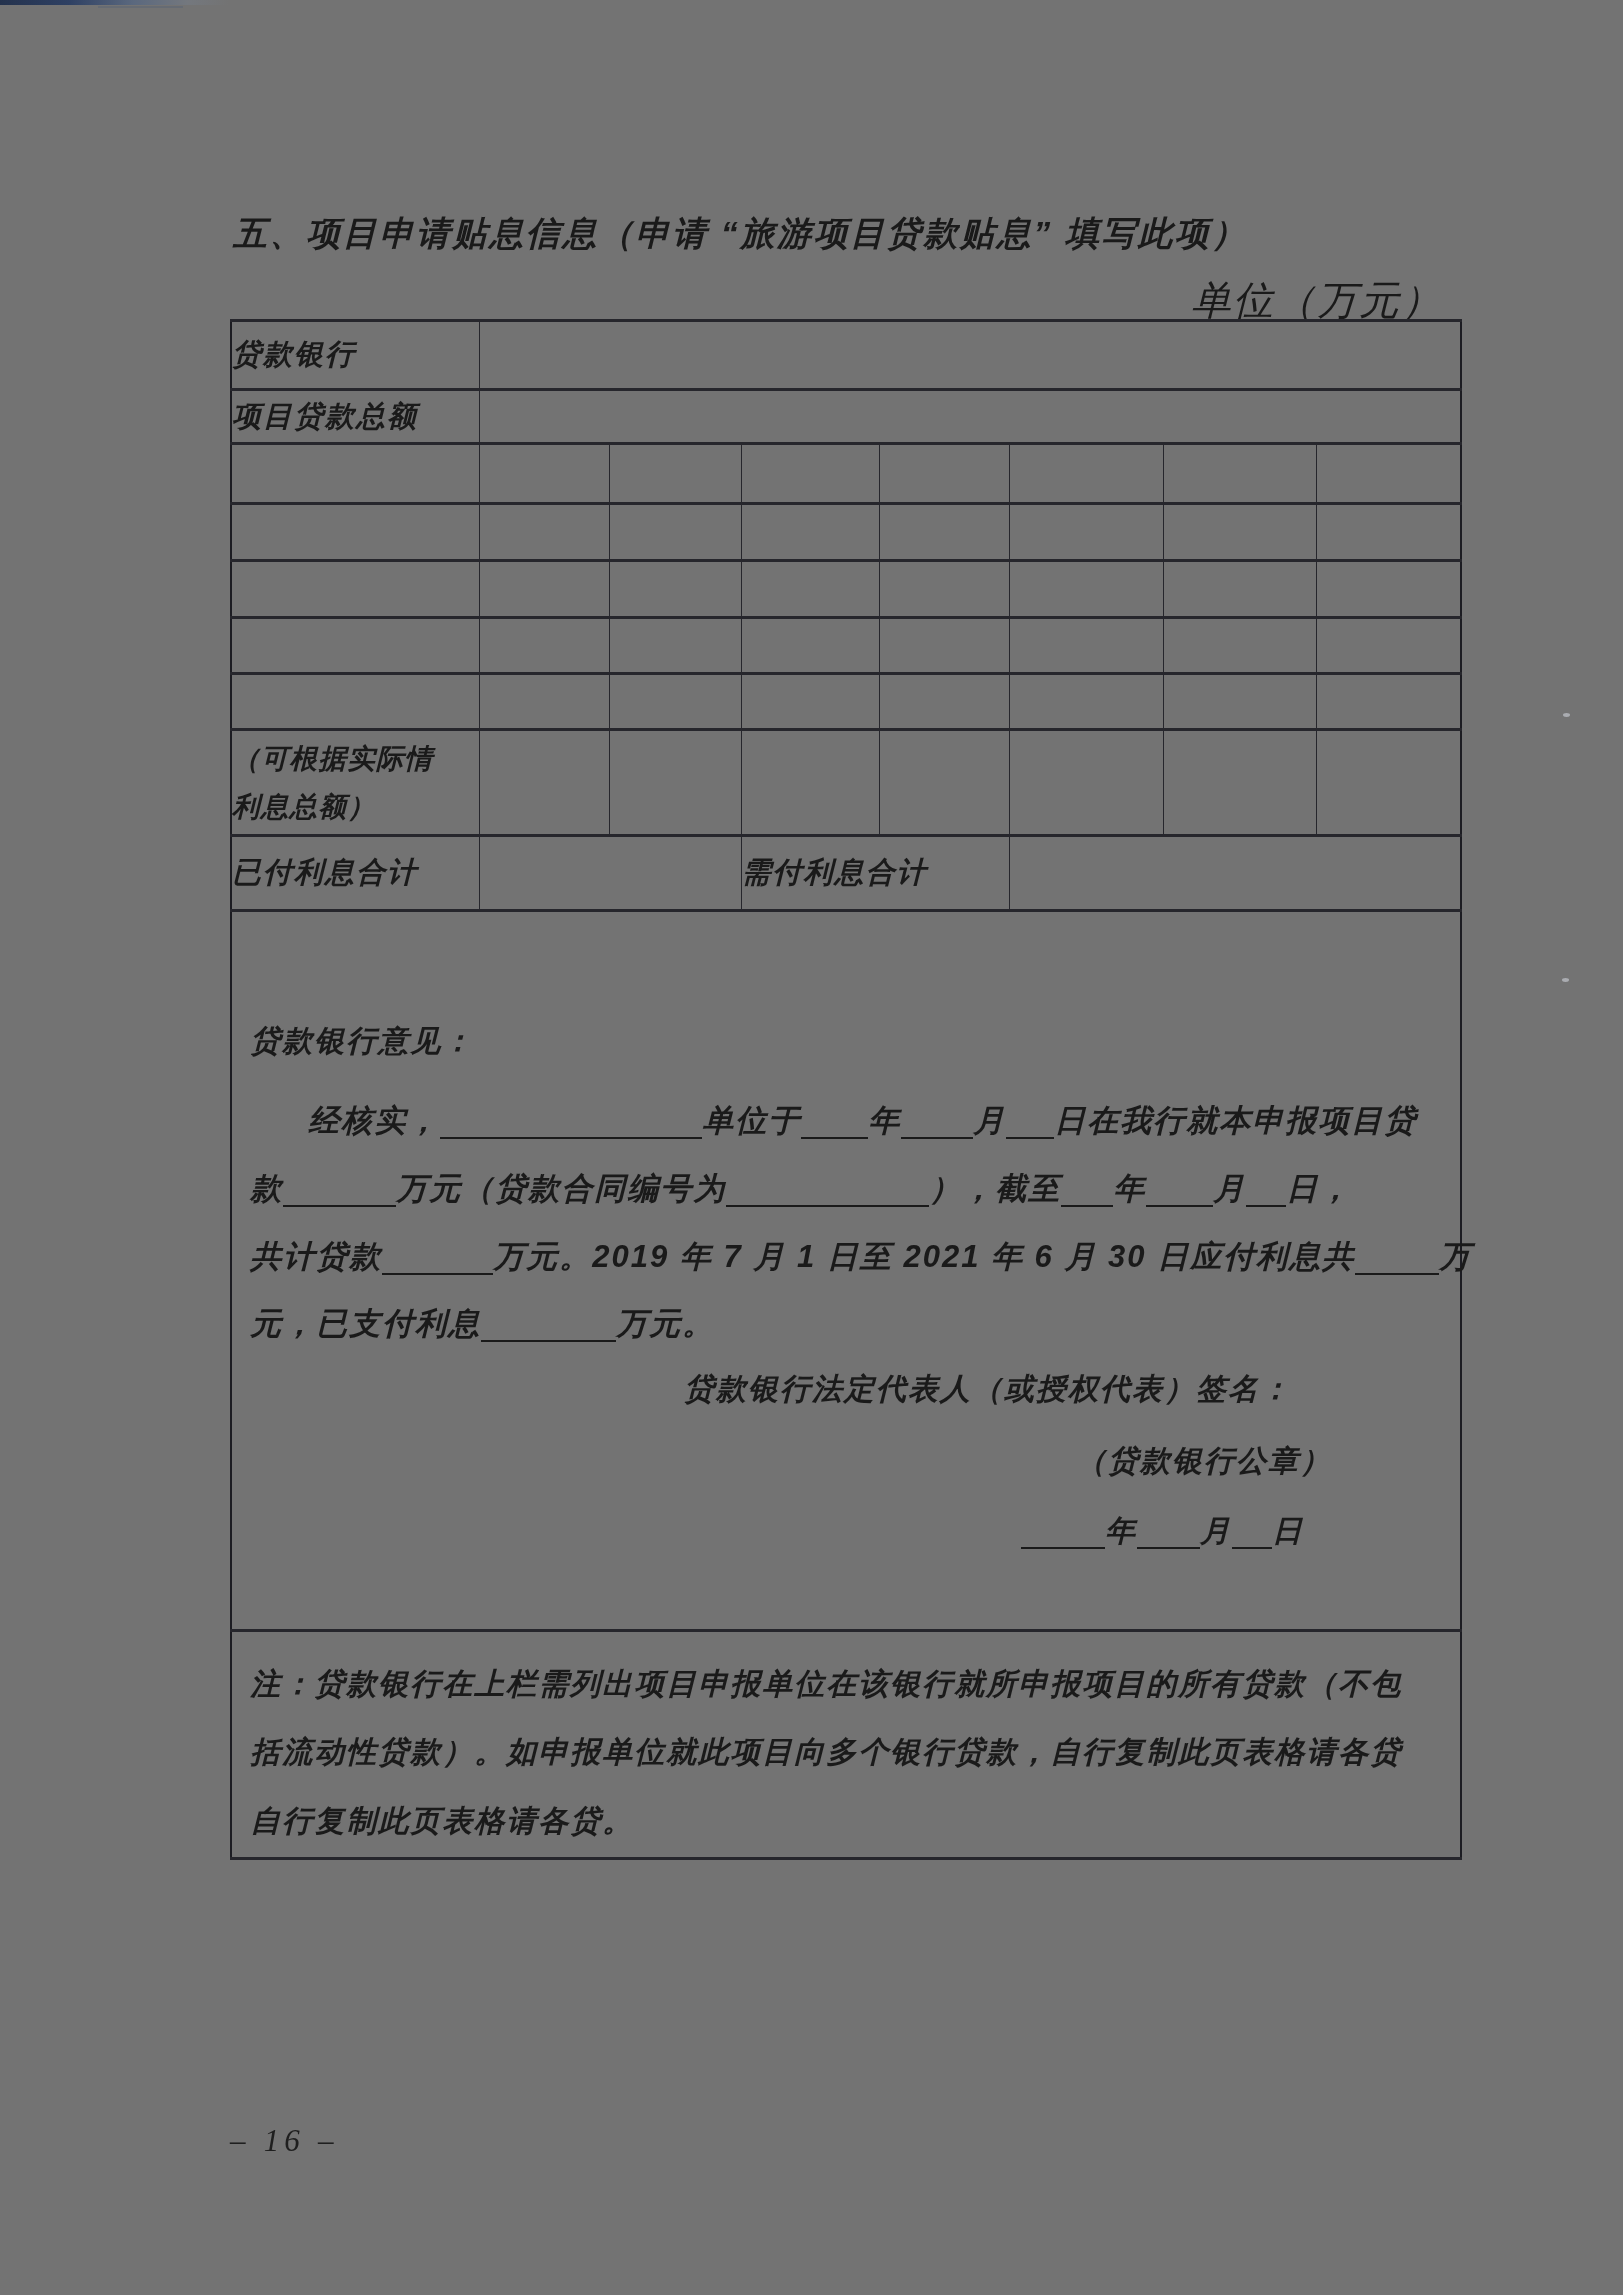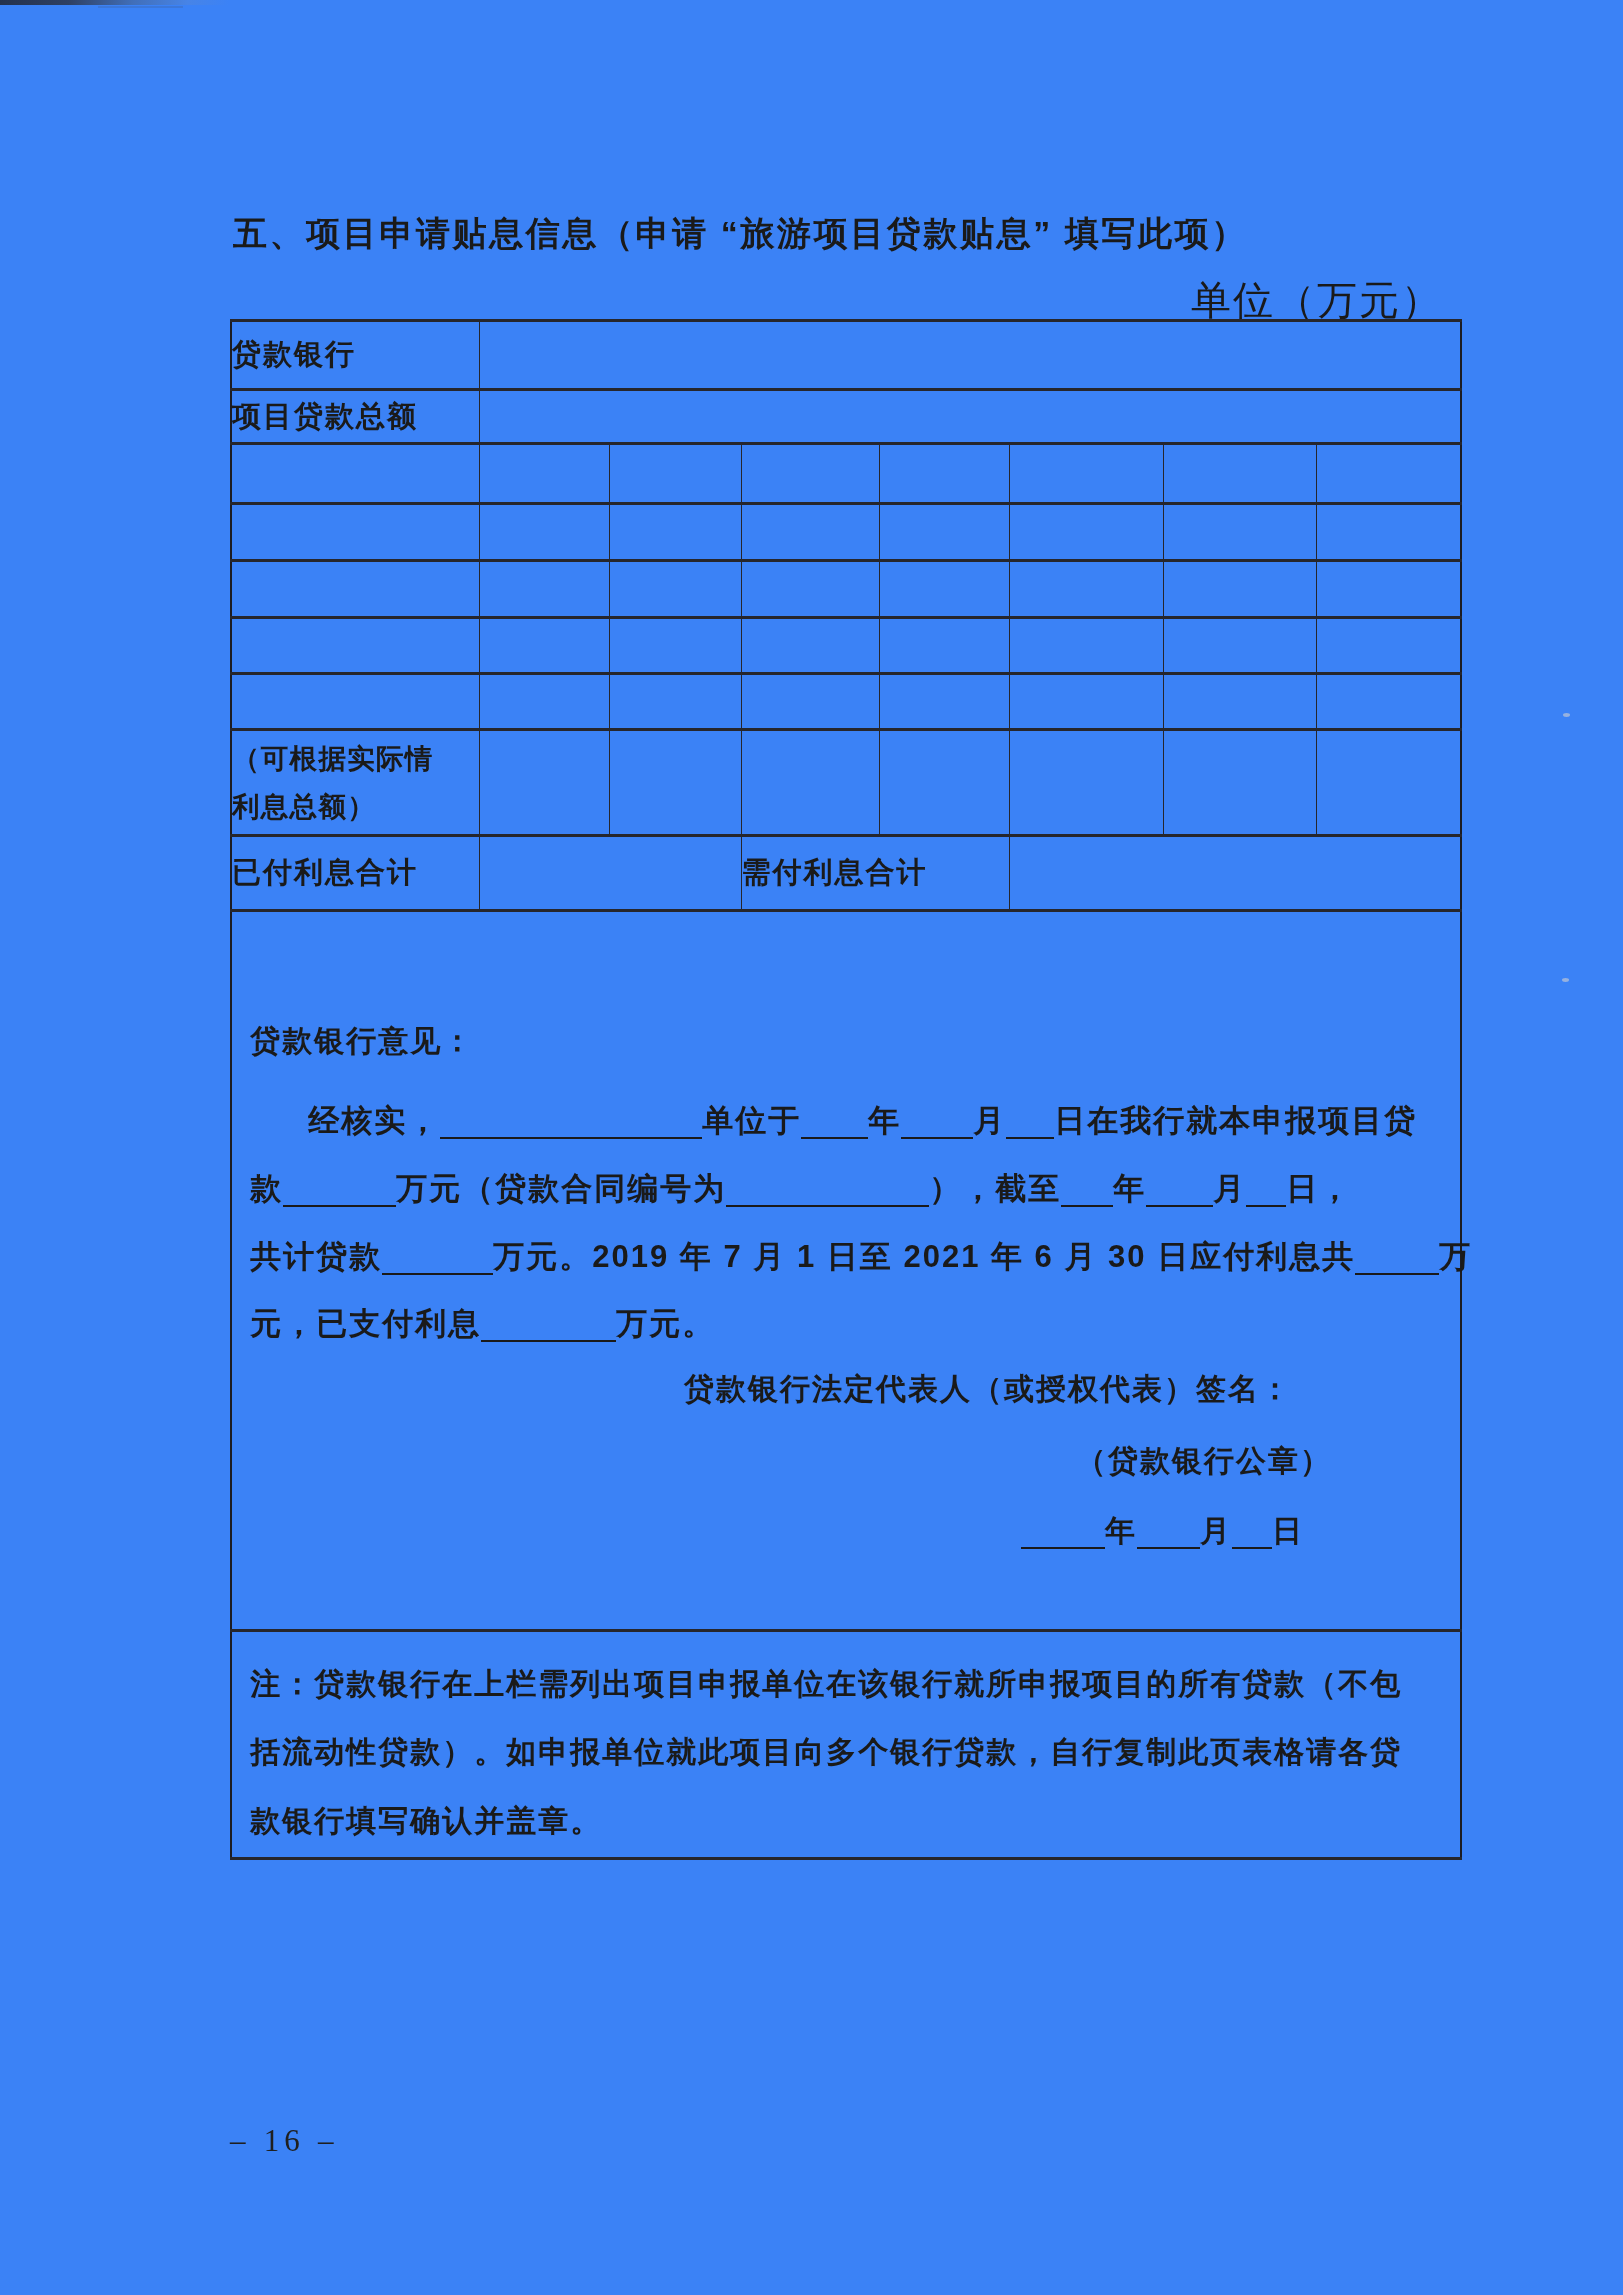--- a/index.html
+++ b/index.html
@@ -1,18 +1,18 @@
 <!DOCTYPE html>
 <html style="font-size:10.5px"><head>
 <meta charset="utf-8">
 <style>
   html,body{margin:0;padding:0;background:#e8e8e8;}
   .page{
-    position:relative;width:1623px;height:2295px;background:#3b82f6;overflow:hidden;
-    font-family:"Liberation Sans","DejaVu Sans",sans-serif;color:#1a1a1a;
+    position:relative;width:1623px;height:2295px;background:#737373;overflow:hidden;
+    font-family:"Liberation Sans","DejaVu Sans",sans-serif;color:#1a1a1a;font-style:italic;
   }
   
   .scan-top{position:absolute;left:0;top:0;width:229px;height:5.2px;
     background:linear-gradient(90deg,#24324d 0%,#2e4063 30%,rgba(70,95,135,.55) 58%,rgba(120,140,170,.2) 82%,rgba(120,140,170,0) 100%);}
   .scan-top2{position:absolute;left:98px;top:5.9px;width:85px;height:2.6px;background:rgba(60,80,120,.22);}
   .speck{position:absolute;width:7.2px;height:3.9px;border-radius:50%;background:#c7cbd2;opacity:.65;}
   .speck.s1{left:1563px;top:713px;}
   .speck.s2{left:1562px;top:978px;}
 
   .title{position:absolute;left:233px;top:211px;font-size:34px;font-weight:700;letter-spacing:2.6px;white-space:nowrap;}
@@ -188,21 +188,21 @@
         <div class="op-el op-date">
           <span class="bl w128"></span><span>年</span><span class="bl w97"></span><span>月</span><span class="bl w61"></span><span>日</span>
         </div>
       </td>
     </tr>
 
     <tr class="h13">
       <td colspan="8" class="bigcell">
         <div class="note-line nl1">注：贷款银行在上栏需列出项目申报单位在该银行就所申报项目的所有贷款（不包</div>
         <div class="note-line nl2">括流动性贷款）。如申报单位就此项目向多个银行贷款，自行复制此页表格请各贷</div>
-        <div class="note-line nl3">款银行填写确认并盖章。</div>
+        <div class="note-line nl3">自行复制此页表格请各贷。</div>
       </td>
     </tr>
   </tbody>
     </table>
 
   <div class="pageno">– 16 –</div>
 </div>
 
 
 </body></html>

